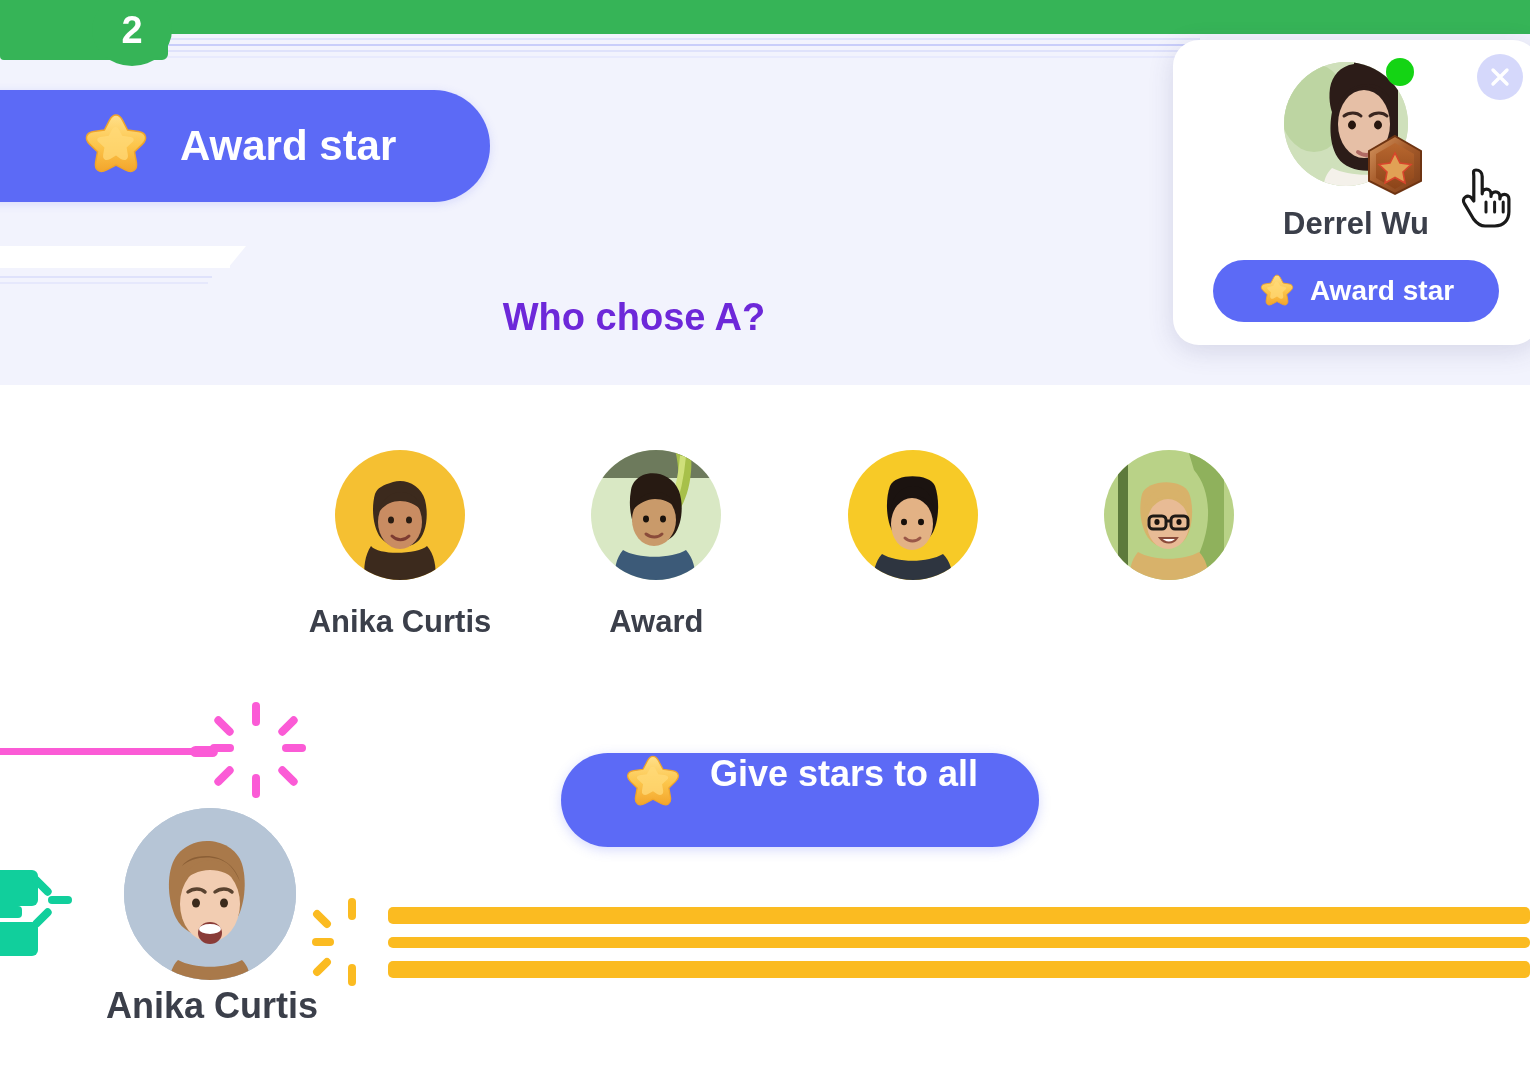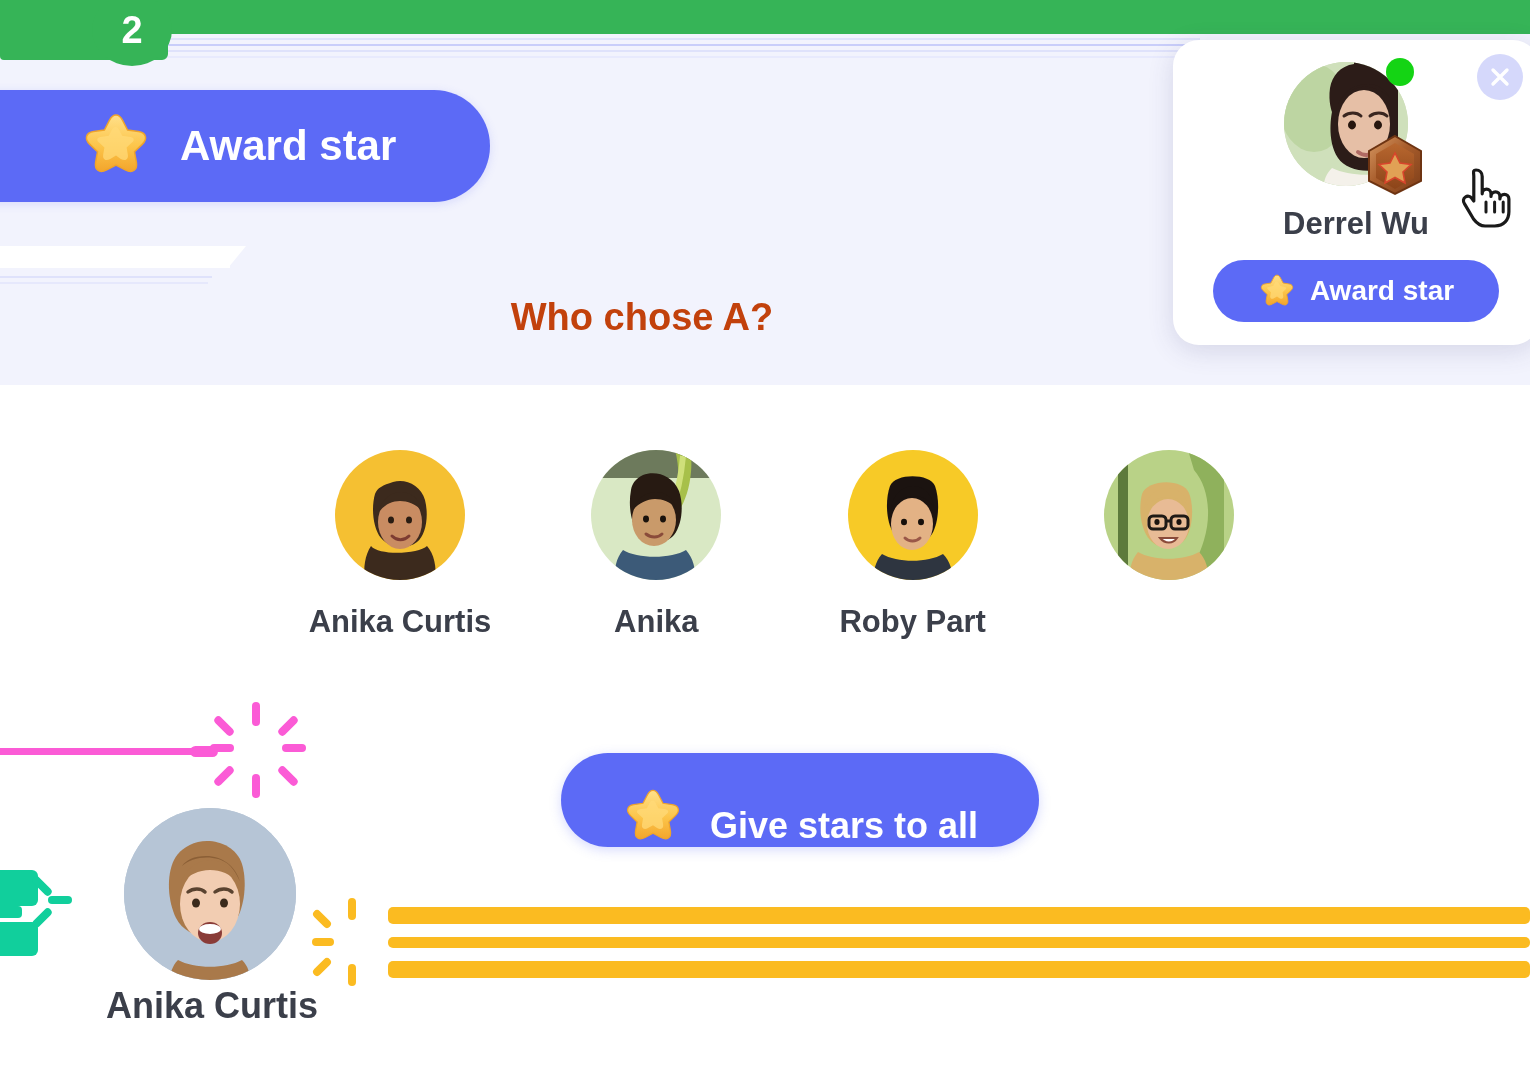--- a/index.html
+++ b/index.html
@@ -84,23 +84,23 @@
     position: absolute; left: 0; top: 276px;
     width: 212px; height: 2px; background: #dfe2fb;
   }
   .shard-line2 {
     position: absolute; left: 0; top: 282px;
     width: 208px; height: 2px; background: #e6e8fc;
   }
 
   
   .question {
-    position: absolute; left: 8px; top: 296px; width: 1268px;
+    position: absolute; left: 0; top: 296px; width: 1268px;
     text-align: center;
-    color: #c2410c; font-size: 38px; font-weight: 700;
+    color: #6d28d9; font-size: 38px; font-weight: 700;
   }
 
   
   .students {
     position: absolute; left: 272px; top: 450px;
     width: 1025px;
     display: flex; justify-content: space-between;
   }
   .student { width: 256px; text-align: center; }
   .av {
@@ -113,21 +113,21 @@
     font-size: 31px; font-weight: 700; color: #3b3f4a;
     white-space: nowrap;
   }
 
   
   .give-btn {
     position: absolute; left: 561px; top: 753px;
     width: 478px; height: 94px;
     background: #5c6af6; border: none;
     border-radius: 47px;
-    display: flex; align-items: flex-end; justify-content: center;
+    display: flex; align-items: flex-start; justify-content: center;
     gap: 26px; cursor: pointer;
     box-shadow: 0 3px 12px rgba(92,106,246,0.25);
   }
   .give-btn-label { color: #fff; font-size: 36px; font-weight: 700; }
 
   
   .hl-av {
     position: absolute; left: 124px; top: 808px;
     width: 172px; height: 172px; border-radius: 50%;
     overflow: hidden; background: #b6c5d6;
@@ -292,37 +292,36 @@
           <path d="M92 6c-2 22-6 44-16 62" stroke="#cfe07a" stroke-width="6" fill="none"></path>
           <path d="M40 40c-3 16 0 34 8 44 9 11 26 11 35 1 8-10 10-30 5-44-6-16-24-21-36-16-8 4-11 9-12 15z" fill="#271a12"></path>
           <ellipse cx="63" cy="70" rx="22" ry="26" fill="#c99a6a"></ellipse>
           <path d="M42 60c4-12 13-18 23-18s17 6 20 16c-6-6-13-9-21-9s-16 4-22 11z" fill="#271a12"></path>
           <ellipse cx="55" cy="69" rx="3" ry="3.4" fill="#1a120c"></ellipse>
           <ellipse cx="72" cy="69" rx="3" ry="3.4" fill="#1a120c"></ellipse>
           <path d="M55 84c5 4 12 4 16 0" stroke="#8a4b3a" stroke-width="3" fill="none" stroke-linecap="round"></path>
           <path d="M32 100c-7 8-9 20-8 30h80c1-11-2-22-9-30-14 9-49 9-63 0z" fill="#3c5a78"></path>
         </svg>
       </div>
-      <div class="student-name">Anika</div>
+      <div class="student-name">Award</div>
     </div>
 
     <div class="student">
       <div class="av">
         <svg viewBox="0 0 130 130">
           <rect width="130" height="130" fill="#f7ca27"></rect>
           <path d="M42 36c-5 14-4 36 4 48 9 13 30 13 38 0 7-12 8-34 3-48-5-13-40-13-45 0z" fill="#1b1310"></path>
           <ellipse cx="64" cy="74" rx="21" ry="26" fill="#e3b285"></ellipse>
           <path d="M43 58c2-14 12-22 22-22 11 0 19 8 21 21-5-8-13-11-21-11-9 0-17 4-22 12z" fill="#1b1310"></path>
           <ellipse cx="56" cy="72" rx="3" ry="3.2" fill="#17100b"></ellipse>
           <ellipse cx="73" cy="72" rx="3" ry="3.2" fill="#17100b"></ellipse>
           <path d="M57 88c4 4 11 4 15 0" stroke="#9a5848" stroke-width="3" fill="none" stroke-linecap="round"></path>
           <path d="M34 104c-7 8-9 18-8 26h78c1-9-2-19-9-26-15 9-46 9-61 0z" fill="#2e3540"></path>
         </svg>
       </div>
-      <div class="student-name">Roby Part</div>
     </div>
 
     <div class="student">
       <div class="av">
         <svg viewBox="0 0 130 130">
           <rect width="130" height="130" fill="#b9d287"></rect>
           <rect x="14" y="0" width="10" height="130" fill="#5d7a3c"></rect>
           <path d="M90 20c14 16 18 44 10 70-4 14-10 24-14 28h34V0H84z" fill="#8fb15c"></path>
           <path d="M38 44c-4 16-1 36 8 46 10 11 28 10 36-2 7-11 8-32 3-45-6-15-42-14-47 1z" fill="#d8b26a"></path>
           <ellipse cx="64" cy="74" rx="21" ry="25" fill="#e8bb95"></ellipse>

